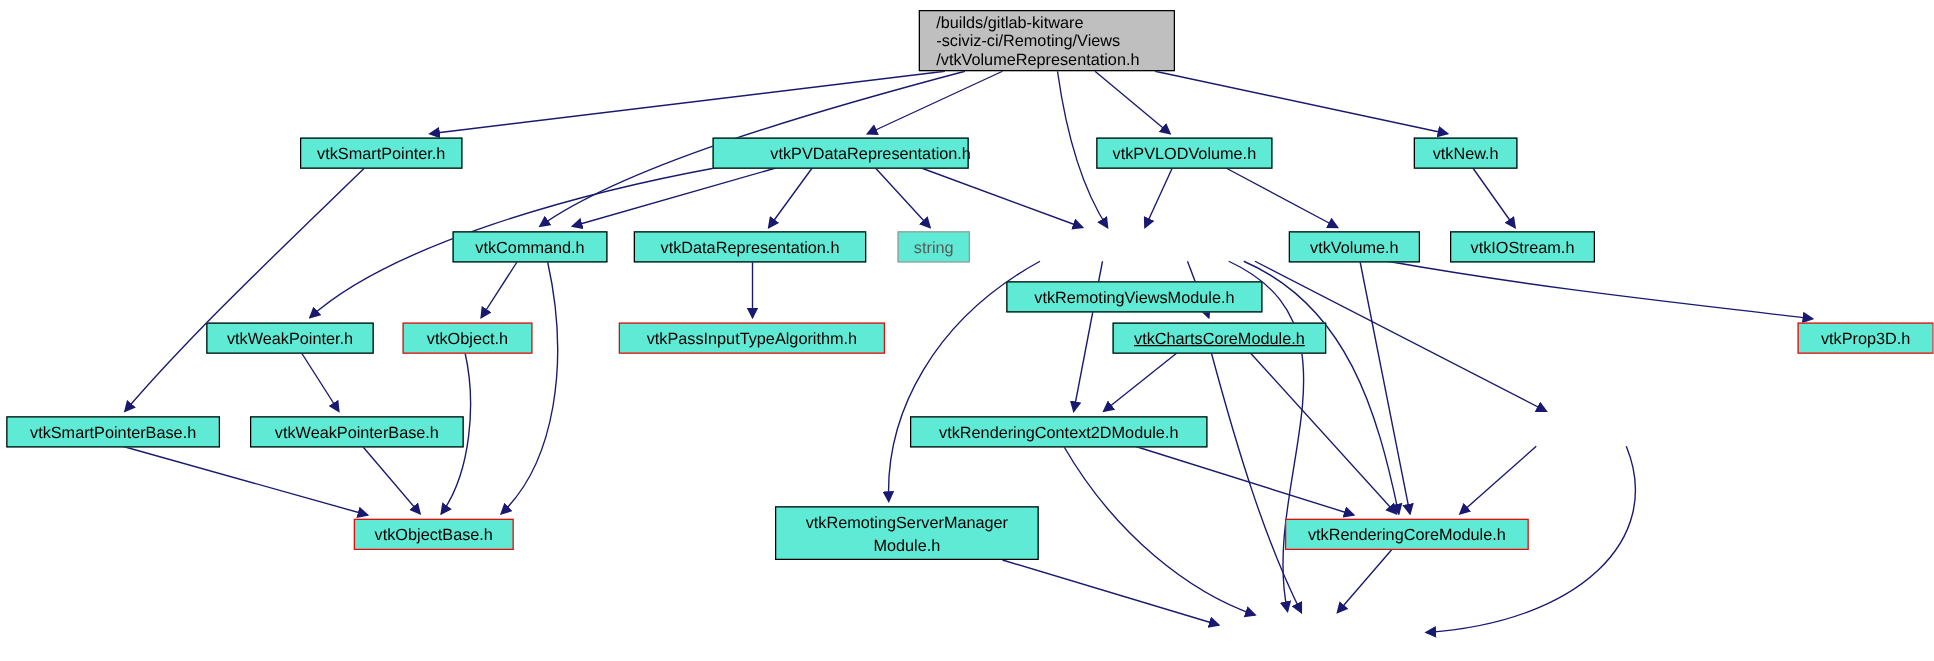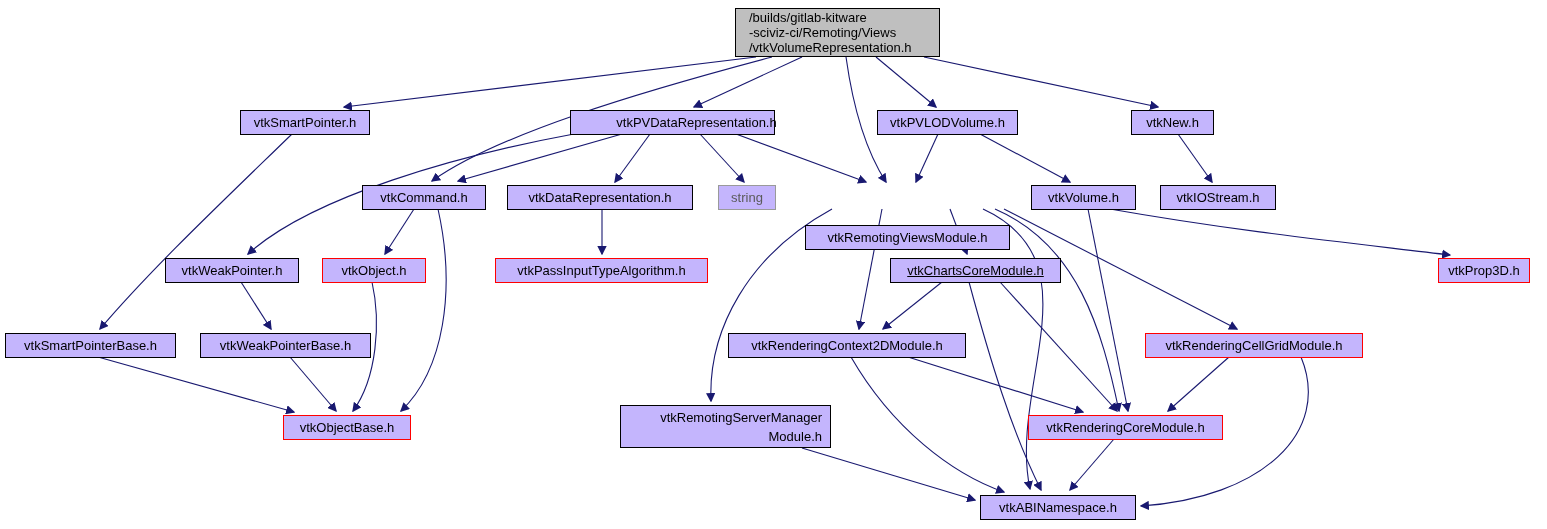--- a/index.html
+++ b/index.html
@@ -10,21 +10,21 @@
     font-size:13px;
     color:#000;
     overflow:hidden;
     background:#fff;
   }
   svg.edges{position:absolute;left:0;top:0;width:1547px;height:529px;}
   .edge{fill:none;stroke:#191970;stroke-width:1.1;}
   .node{
     position:absolute;
     box-sizing:border-box;
-    background:#c4b5fd;
+    background:#5eead4;
     border:1px solid #000;
     display:flex;
     align-items:center;
     justify-content:center;
     white-space:nowrap;
     cursor:pointer;
     z-index:2;
   }
   .node.red{border-color:#ff0000;}
   .node.ext{border-color:#9a9a9a;color:#5a5a5a;cursor:default;}
@@ -32,21 +32,21 @@
     background:#bfbfbf;
     flex-direction:column;
     align-items:flex-start;
     justify-content:center;
     padding:3px 13px;
     line-height:15px;
     cursor:default;
   }
   .node.multiline{
     flex-direction:column;
-    align-items:flex-end;
+    align-items:center;
     padding:2px 8px;
     line-height:19px;
   }
 </style>
 </head>
 <body>
 
 <div class="graph">
 
   <svg class="edges" viewBox="0 0 1547 529">
@@ -139,45 +139,39 @@
   </div>
   <div class="node red" style="left:322px;top:258px;width:104px;height:25px;">
     <span>vtkObject.h</span>
   </div>
   <div class="node red" style="left:495px;top:258px;width:213px;height:25px;">
     <span>vtkPassInputTypeAlgorithm.h</span>
   </div>
   <div class="node" style="left:890px;top:258px;width:171px;height:25px;text-decoration:underline;">
     <span>vtkChartsCoreModule.h</span>
   </div>
-  <div class="node red" style="left:1438px;top:258px;width:92px;height:25px;">
+  <div class="node red" style="left:1438px;top:258px;width:109px;height:25px;">
     <span>vtkProp3D.h</span>
   </div>
 
   <div class="node" style="left:5px;top:333px;width:171px;height:25px;">
     <span>vtkSmartPointerBase.h</span>
   </div>
   <div class="node" style="left:200px;top:333px;width:171px;height:25px;">
     <span>vtkWeakPointerBase.h</span>
   </div>
   <div class="node" style="left:728px;top:333px;width:238px;height:25px;">
     <span>vtkRenderingContext2DModule.h</span>
-  </div>
-  <div class="node red" style="left:1145px;top:333px;width:218px;height:25px;">
-    <span>vtkRenderingCellGridModule.h</span>
   </div>
 
   <div class="node multiline" style="left:620px;top:405px;width:211px;height:43px;">
     <span>vtkRemotingServerManager</span>
     <span>Module.h</span>
   </div>
   <div class="node red" style="left:283px;top:415px;width:128px;height:25px;">
     <span>vtkObjectBase.h</span>
   </div>
   <div class="node red" style="left:1028px;top:415px;width:195px;height:25px;">
     <span>vtkRenderingCoreModule.h</span>
   </div>
 
-  <div class="node" style="left:980px;top:495px;width:156px;height:25px;">
-    <span>vtkABINamespace.h</span>
-  </div>
 
 </div>
 
 </body></html>

